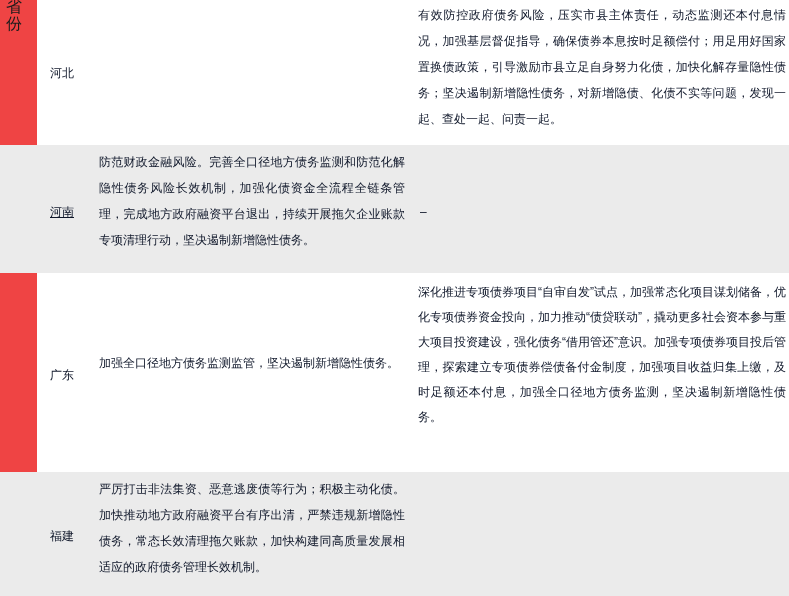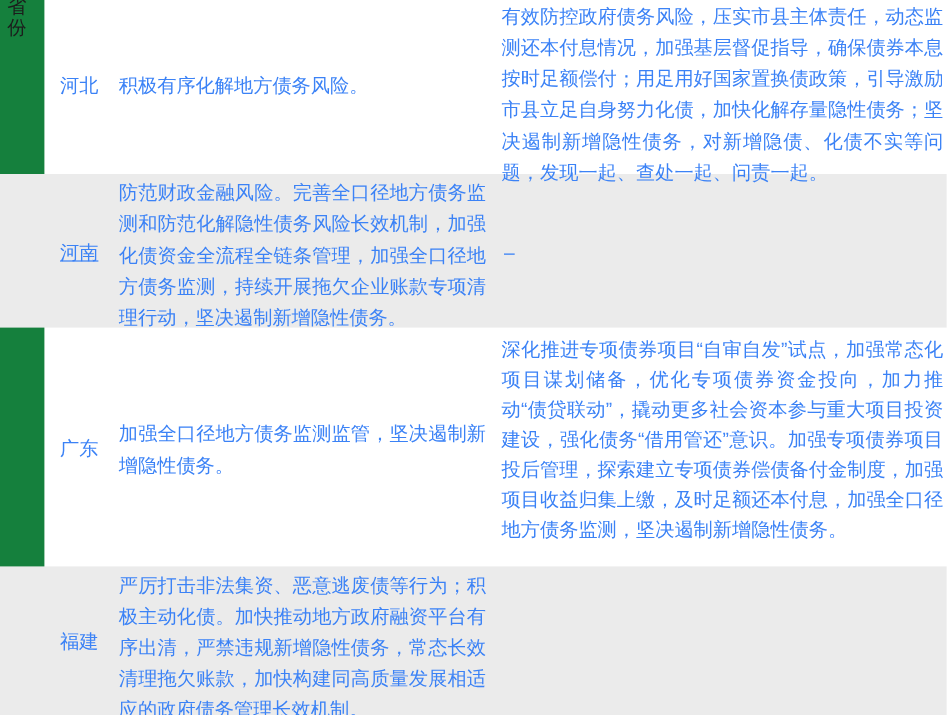--- a/index.html
+++ b/index.html
@@ -9,37 +9,37 @@
     font-family: "Liberation Sans", sans-serif;
     color: #1c1c1c;
     overflow: hidden;
     position: relative;
   }
   .canvas { position: absolute; left: 0; top: 0; width: 789px; height: 596px; overflow: hidden; }
 
   
   .province-strip {
     position: absolute; left: 0; top: 0; width: 37px; height: 596px;
-    background: #15803d;
+    background: #ef4444;
   }
   .province-header {
     position: absolute; left: 6px; top: -2px; width: 28px;
     font-size: 16px; line-height: 17px; letter-spacing: 1px;
     word-break: break-all;
   }
 
   
   .stripe { position: absolute; left: 0; width: 789px; background: #ebebeb; }
   .stripe-r2 { top: 145px; height: 128px; }
   .stripe-r4 { top: 472px; height: 124px; }
 
   .cell {
     position: absolute;
-    font-size: 16px; line-height: 26px;
-    color: #3b82f6;
+    font-size: 12px; line-height: 26px;
+    color: #0f172a;
   }
   .label { white-space: nowrap; }
   .textblock { text-align: justify; text-align-last: left; word-break: break-all; }
 
   .r1-label   { left: 50px;  top: 60px; text-align: right; }
   .r1-summary { left: 99px;  top: 60px;  width: 310px; }
   .r1-detail  { left: 418px; top: 2px;   width: 368px; }
 
   .r2-label   { left: 50px;  top: 199px; text-decoration: underline; }
   .r2-summary { left: 99px;  top: 149px; width: 306px; }
@@ -59,25 +59,24 @@
 <div class="canvas">
 
   <div class="province-strip">
     <div class="province-header">省份</div>
   </div>
 
   <div class="stripe stripe-r2"></div>
   <div class="stripe stripe-r4"></div>
 
   <div class="cell label r1-label">河北</div>
-  <div class="cell textblock r1-summary">积极有序化解地方债务风险。</div>
   <div class="cell textblock r1-detail">有效防控政府债务风险，压实市县主体责任，动态监测还本付息情况，加强基层督促指导，确保债券本息按时足额偿付；用足用好国家置换债政策，引导激励市县立足自身努力化债，加快化解存量隐性债务；坚决遏制新增隐性债务，对新增隐债、化债不实等问题，发现一起、查处一起、问责一起。</div>
 
   <div class="cell label r2-label">河南</div>
-  <div class="cell textblock r2-summary">防范财政金融风险。完善全口径地方债务监测和防范化解隐性债务风险长效机制，加强化债资金全流程全链条管理，加强全口径地方债务监测，持续开展拖欠企业账款专项清理行动，坚决遏制新增隐性债务。</div>
+  <div class="cell textblock r2-summary">防范财政金融风险。完善全口径地方债务监测和防范化解隐性债务风险长效机制，加强化债资金全流程全链条管理，完成地方政府融资平台退出，持续开展拖欠企业账款专项清理行动，坚决遏制新增隐性债务。</div>
   <div class="cell label r2-detail">–</div>
 
   <div class="cell label r3-label">广东</div>
   <div class="cell textblock r3-detail">深化推进专项债券项目“自审自发”试点，加强常态化项目谋划储备，优化专项债券资金投向，加力推动“债贷联动”，撬动更多社会资本参与重大项目投资建设，强化债务“借用管还”意识。加强专项债券项目投后管理，探索建立专项债券偿债备付金制度，加强项目收益归集上缴，及时足额还本付息，加强全口径地方债务监测，坚决遏制新增隐性债务。</div>
   <div class="cell textblock r3-summary">加强全口径地方债务监测监管，坚决遏制新增隐性债务。</div>
 
   <div class="cell label r4-label">福建</div>
   <div class="cell textblock r4-summary">严厉打击非法集资、恶意逃废债等行为；积极主动化债。加快推动地方政府融资平台有序出清，严禁违规新增隐性债务，常态长效清理拖欠账款，加快构建同高质量发展相适应的政府债务管理长效机制。</div>
 
 </div>

